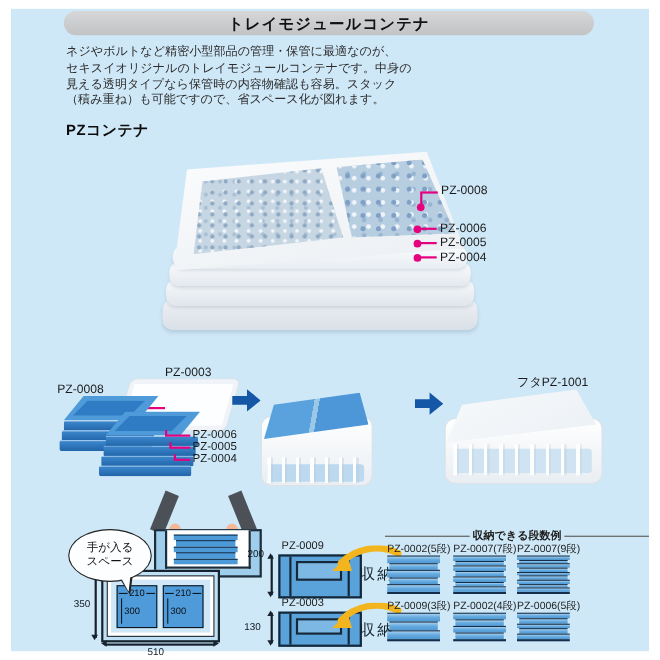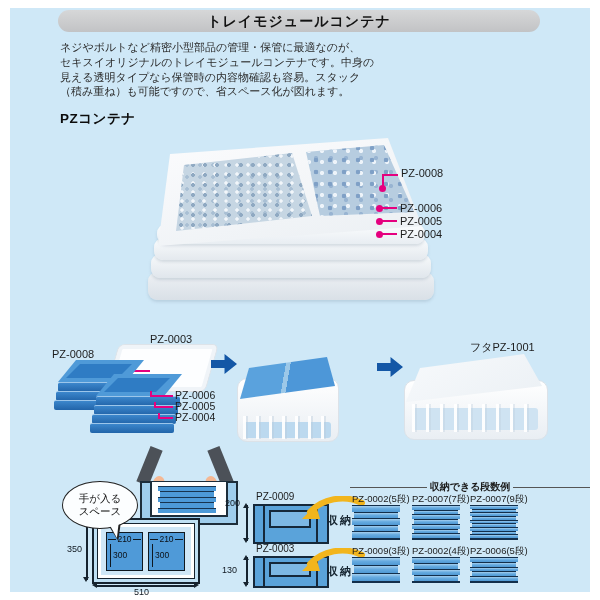--- a/index.html
+++ b/index.html
@@ -122,21 +122,21 @@
   
   .st-header{left:350px;top:480px;width:240px;display:flex;align-items:center;}
   .st-header:before,.st-header:after{content:"";flex:1;height:1px;background:#555;}
   .st-header span{margin:0 3px;font-size:10px;font-weight:bold;color:#1d1d1d;}
 
   .cont-label{position:absolute;font-size:10px;color:#1c1c1c;}
   .side-cont{position:absolute;left:253px;width:72px;background:#5aa3da;border:2px solid #15283a;}
   .sc-vl{position:absolute;top:0;bottom:0;width:2px;background:#15283a;}
   .sc-inner{position:absolute;left:14px;top:4px;width:38px;border:2px solid #15283a;background:#7db8e4;}
 
-  .act-lbl{position:absolute;font-size:11px;font-weight:bold;color:#14232f;letter-spacing:2px;}
+  .act-lbl{position:absolute;font-size:14px;font-weight:normal;color:#14232f;letter-spacing:2px;}
   .yarrow{position:absolute;width:66px;height:28px;}
 
   .stack-col-label{position:absolute;font-size:9.5px;color:#1c1c1c;white-space:nowrap;}
   .stack{position:absolute;width:48px;display:flex;flex-direction:column;border-bottom:2px solid #132f4b;}
   .strip{display:block;flex:1 1 0;background:linear-gradient(180deg,#a6d0ef 0%,#66abe0 45%,#4f98d3 100%);
     border-top:1.6px solid #132f4b;}
   .strip:nth-child(even){margin:0 2px;}
 </style>
 </head>
 <body>

